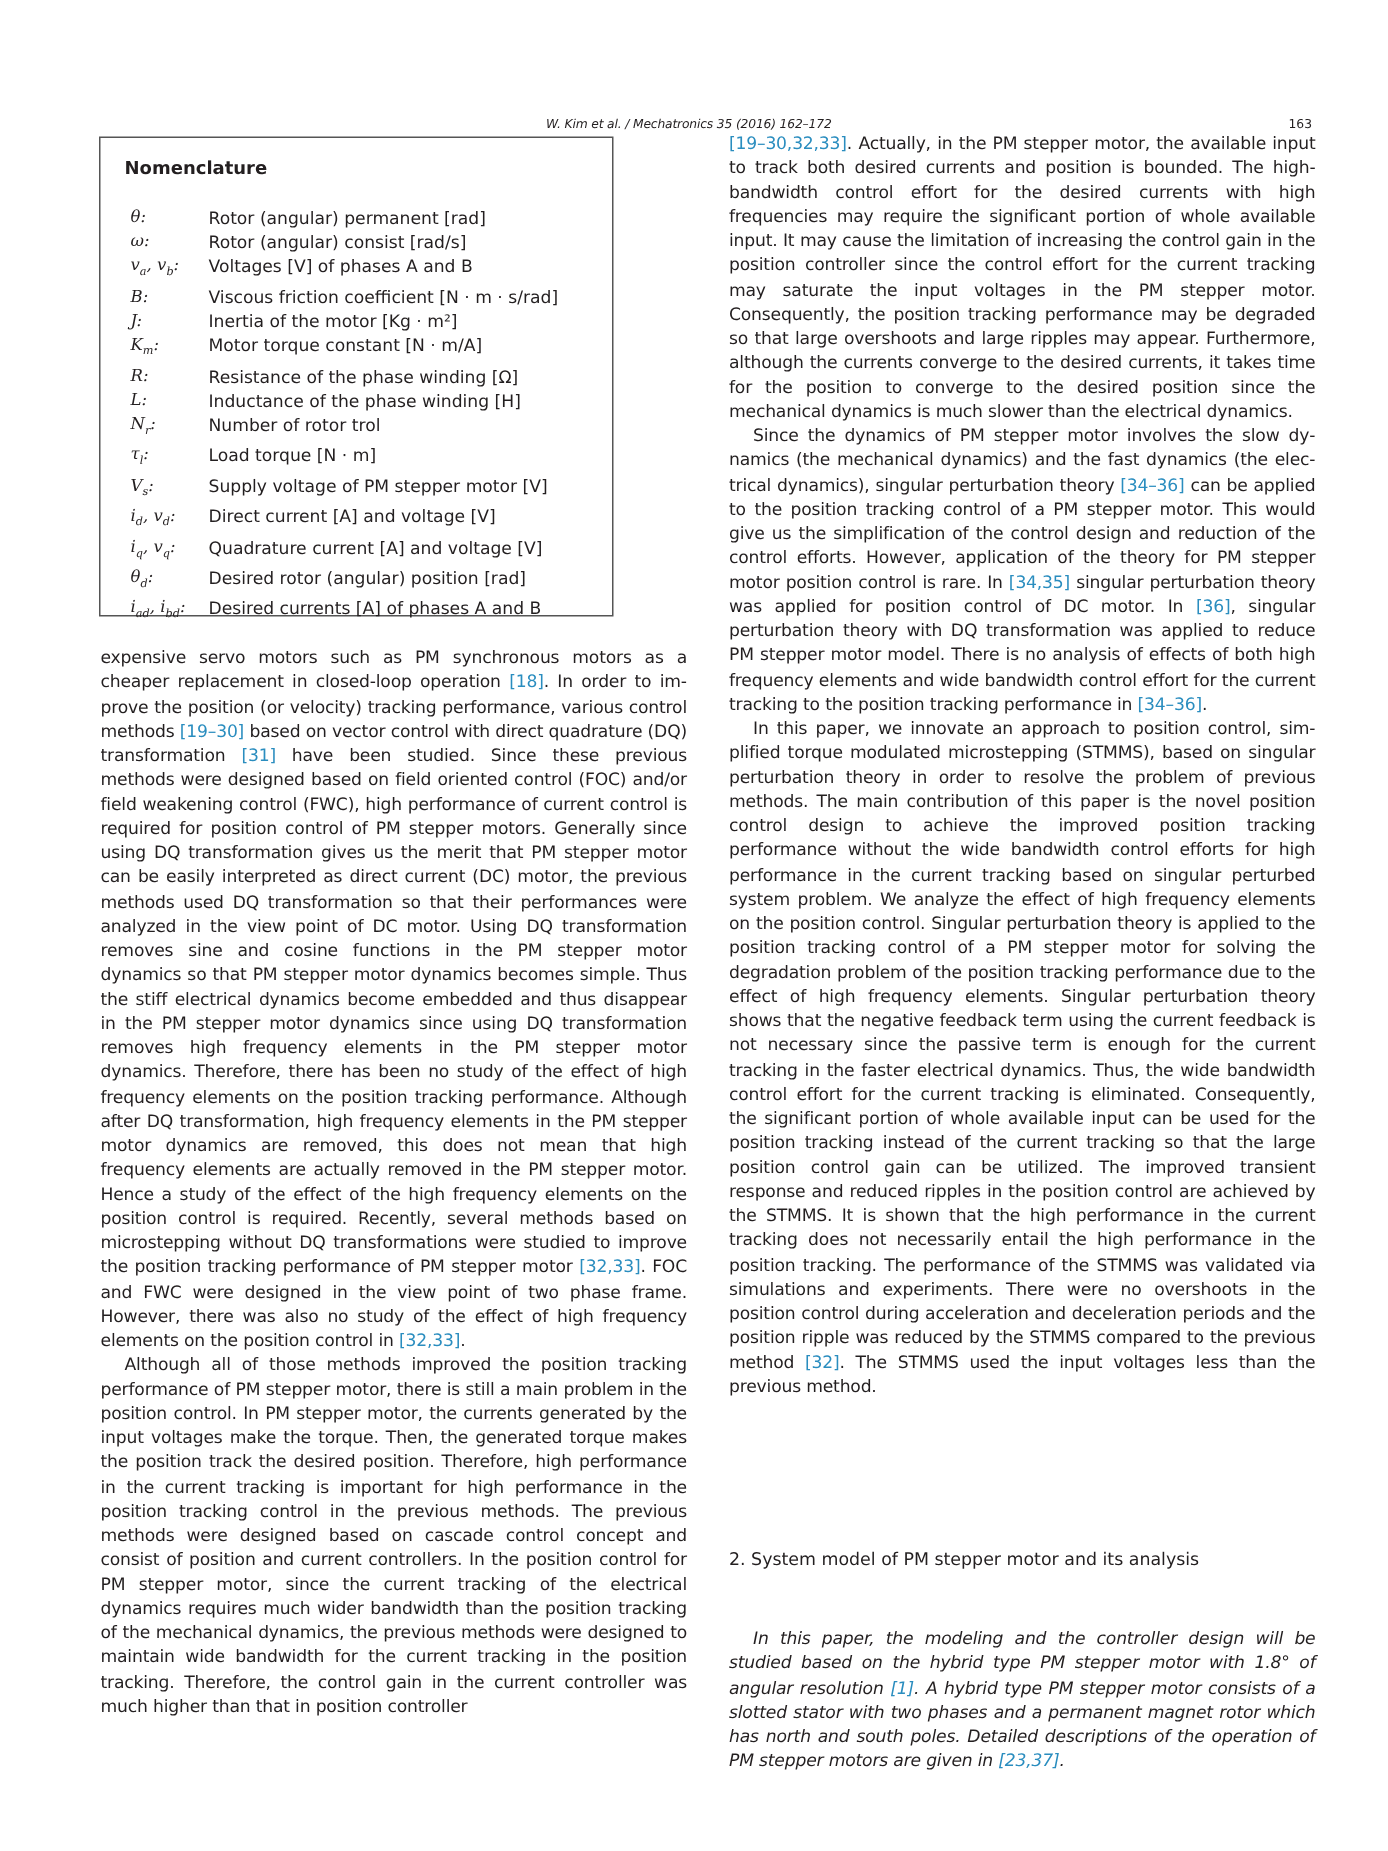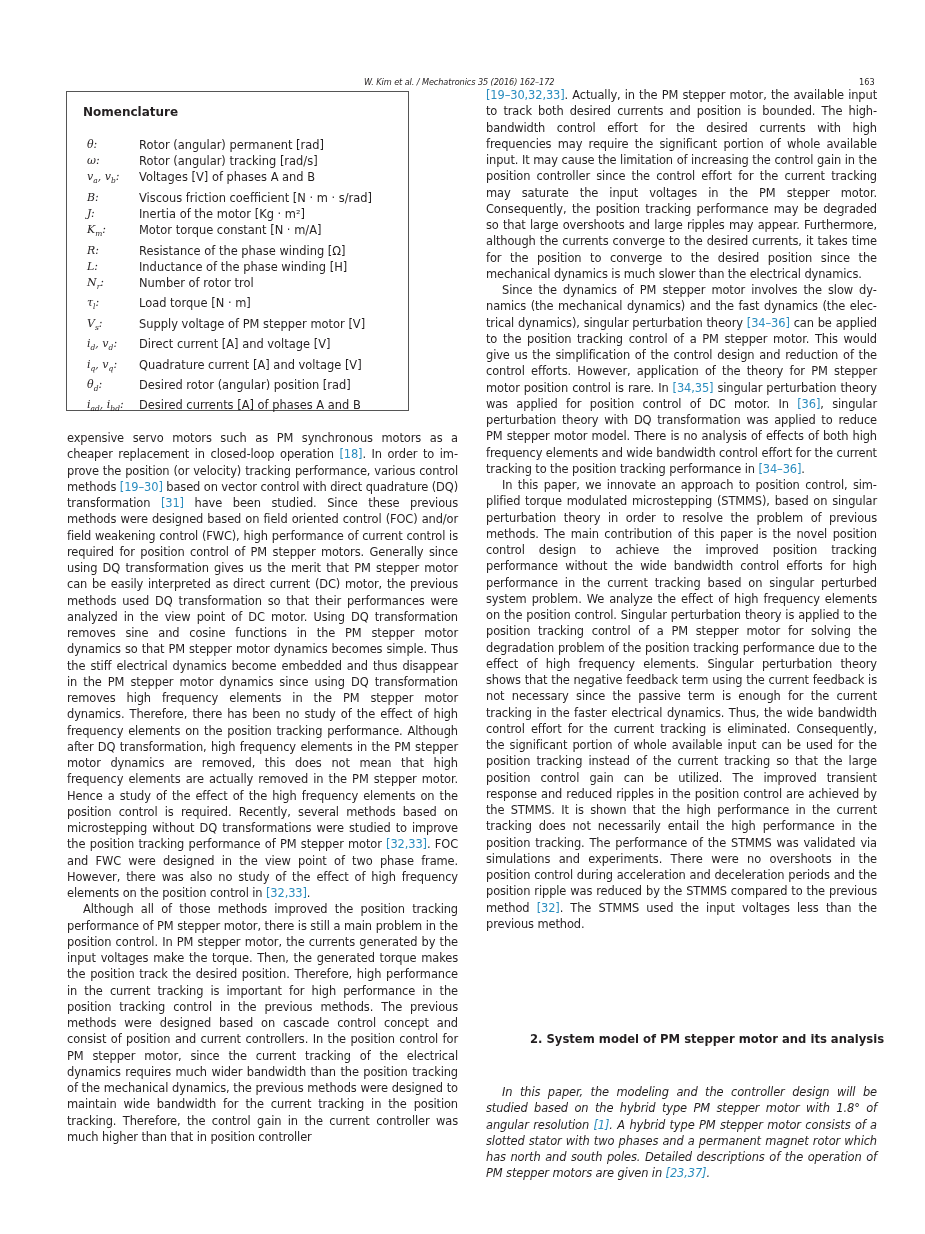--- a/index.html
+++ b/index.html
@@ -26,42 +26,42 @@
     border: 1px solid #555; box-sizing: border-box;
   }
   .nomen-title { position: absolute; left: 16px; top: 13px; font-weight: bold; font-size: 12px; }
   .nomen-list { position: absolute; left: 20px; top: 45px; font-size: 11.45px; line-height: 16.2px; }
   .nomen-row { display: flex; white-space: nowrap; }
   .nomen-sym { width: 52px; font-family: "DejaVu Serif", serif; font-style: italic; font-size: 11px; }
   .nomen-sym sub, .nomen-sym sup { font-size: 7.5px; }
   .nomen-def { }
 
   .section-heading {
-    position: absolute; left: 486px; top: 1032px; font-weight: bold; font-size: 11.6px; margin-left: 44px;
+    position: absolute; left: 486px; top: 1032px; font-weight: normal; font-size: 11.6px;
   }
   .col-right-2 { top: 1084px; font-style: italic; }
 </style>
 </head>
 <body>
 
 <div class="running-head">
   <span class="journal">W. Kim et al. / Mechatronics 35 (2016) 162–172</span>
   <span class="page-num">163</span>
 </div>
 
 <div class="nomen-box">
   <div class="nomen-title">Nomenclature</div>
   <div class="nomen-list" id="nomen-list">
       <div class="nomen-row">
         <span class="nomen-sym">θ:</span>
         <span class="nomen-def">Rotor (angular) permanent [rad]</span>
       </div>
       <div class="nomen-row">
         <span class="nomen-sym">ω:</span>
-        <span class="nomen-def">Rotor (angular) tracking [rad/s]</span>
+        <span class="nomen-def">Rotor (angular) consist [rad/s]</span>
       </div>
       <div class="nomen-row">
         <span class="nomen-sym">v<sub>a</sub>, v<sub>b</sub>:</span>
         <span class="nomen-def">Voltages [V] of phases A and B</span>
       </div>
       <div class="nomen-row">
         <span class="nomen-sym">B:</span>
         <span class="nomen-def">Viscous friction coefficient [N · m · s/rad]</span>
       </div>
       <div class="nomen-row">

